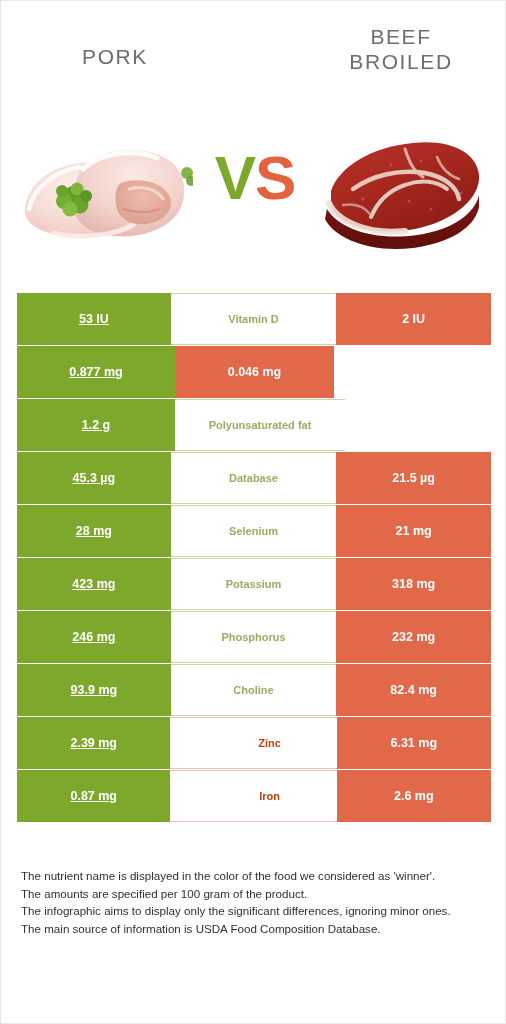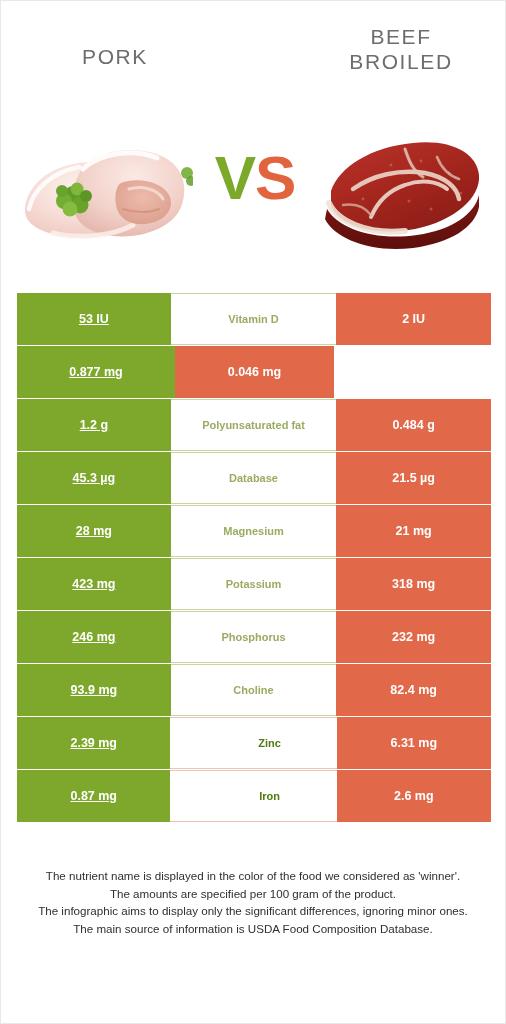--- a/index.html
+++ b/index.html
@@ -117,34 +117,34 @@
     font-size: 11px;
     font-weight: 700;
     border-top: 1px solid #c9d6a4;
     border-bottom: 1px solid #c9d6a4;
   }
   .row.beef-win .cell-mid {
     border-top-color: #eec4b6;
     border-bottom-color: #eec4b6;
   }
   .cell-mid.win-pork { color: #9aab62; }
-  .cell-mid.win-beef { color: #4d7c0f; padding-left: 32px; }
+  .cell-mid.win-beef { color: #c2410c; padding-left: 32px; }
   .cell-right {
     width: 159px;
     background: #e1694a;
     color: #ffffff;
   }
 
   
   .footer {
     position: absolute;
     left: 20px;
     top: 866px;
     width: 464px;
-    text-align: center;
+    text-align: left;
     color: #2f2f33;
     font-size: 11.6px;
     line-height: 1.52;
   }
   .footer p { margin: 0; }
 </style>
 </head>
 <body>
 
 <div class="page">
@@ -260,32 +260,31 @@
     </div>
 
     <div class="row">
       <div class="cell cell-left">0.877 mg</div>
       <div class="cell cell-right">0.046 mg</div>
     </div>
 
     <div class="row">
       <div class="cell cell-left">1.2 g</div>
       <div class="cell cell-mid win-pork">Polyunsaturated fat</div>
-      <div class="cell cell-right">0.484 g</div>
     </div>
 
     <div class="row">
       <div class="cell cell-left">45.3 µg</div>
       <div class="cell cell-mid win-pork">Database</div>
       <div class="cell cell-right">21.5 µg</div>
     </div>
 
     <div class="row">
       <div class="cell cell-left">28 mg</div>
-      <div class="cell cell-mid win-pork">Magnesium</div>
+      <div class="cell cell-mid win-pork">Selenium</div>
       <div class="cell cell-right">21 mg</div>
     </div>
 
     <div class="row">
       <div class="cell cell-left">423 mg</div>
       <div class="cell cell-mid win-pork">Potassium</div>
       <div class="cell cell-right">318 mg</div>
     </div>
 
     <div class="row">

